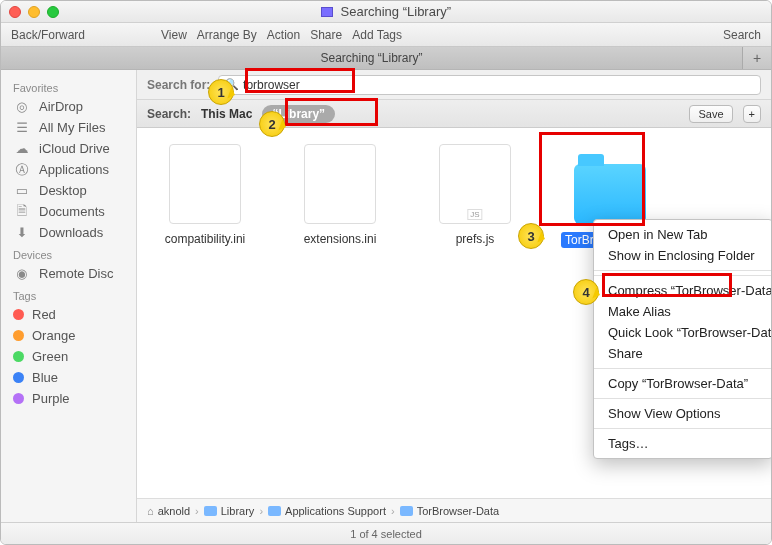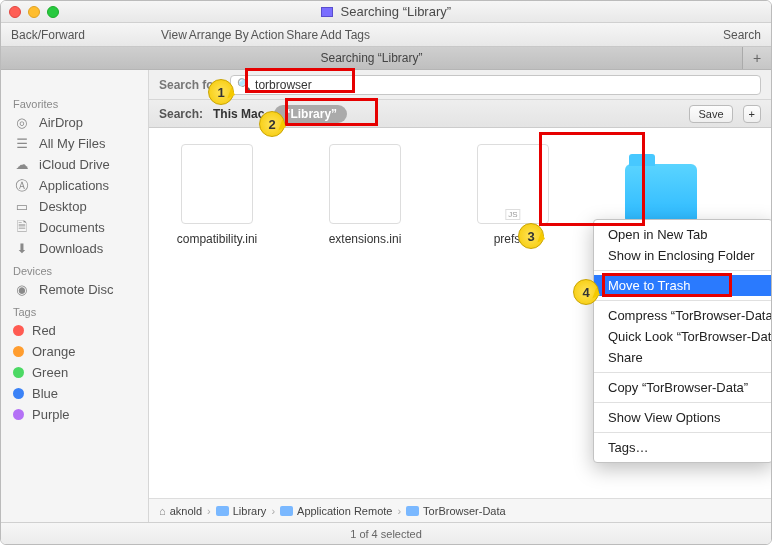--- a/index.html
+++ b/index.html
@@ -9,50 +9,50 @@
 .traffic { position: absolute; left: 8px; top: 5px; display: flex; gap: 7px; }
 .traffic span { width: 12px; height: 12px; border-radius: 50%; display: block; }
 .tl-close { background: #ff5f56; border: 1px solid #e14640; }
 .tl-min { background: #ffbd2e; border: 1px solid #dfa123; }
 .tl-max { background: #27c93f; border: 1px solid #1dad2b; }
 .titlebar-title { text-align: center; line-height: 22px; font-size: 13px; color: #4a4a4a; }
 .titlebar-title .ticon { display: inline-block; width: 12px; height: 10px; background: #7a6eff; border: 1px solid #5a4ecf; vertical-align: -1px; margin-right: 4px; }
 
 .toolbar { height: 24px; background: linear-gradient(#f6f6f6,#e8e8e8); border-bottom: 1px solid #c8c8c8; display: flex; align-items: center; padding: 0 10px; font-size: 12px; color: #555; }
 .toolbar .tb-left { flex: 0 0 150px; }
-.toolbar .tb-mid { display: flex; gap: 2px; }
+.toolbar .tb-mid { display: flex; gap: 10px; }
 .toolbar .tb-right { margin-left: auto; }
 
 .tabbar { height: 23px; background: #d8d8d8; border-bottom: 1px solid #b5b5b5; display: flex; }
 .tabbar .tab { flex: 1; background: linear-gradient(#cfcfcf,#bfbfbf); border-right: 1px solid #aaa; text-align: center; line-height: 23px; font-size: 12px; color: #444; }
 .tabbar .plus { width: 28px; background: linear-gradient(#d6d6d6,#c6c6c6); text-align: center; line-height: 23px; color: #666; font-size: 14px; }
 
 .body { display: flex; height: calc(100% - 22px - 24px - 23px - 22px); }
 
-.sidebar { width: 148px; background: #f5f5f5; border-right: 1px solid #d6d6d6; overflow: hidden; padding: 22px 0; }
+.sidebar { width: 136px; background: #f5f5f5; border-right: 1px solid #d6d6d6; overflow: hidden; padding: 6px 0; }
 .sb-head { font-size: 11px; color: #8a8a8a; padding: 6px 12px 2px; }
 .sb-item { display: flex; align-items: center; gap: 8px; padding: 3px 12px; color: #555; font-size: 13px; }
 .sb-ico { width: 18px; height: 14px; display: flex; align-items: center; justify-content: center; color: #8a8a8a; }
 .tag-dot { width: 11px; height: 11px; border-radius: 50%; }
 
 .main { flex: 1; display: flex; flex-direction: column; background: #fff; }
 .searchfor { height: 30px; background: #f0f0f0; border-bottom: 1px solid #d6d6d6; display: flex; align-items: center; padding: 0 10px; gap: 8px; }
 .searchfor-label { color: #777; font-size: 12px; font-weight: 600; }
 .searchfield { flex: 1; height: 20px; border: 1px solid #c6c6c6; border-radius: 4px; background: #fff; display: flex; align-items: center; padding: 0 6px; font-size: 12px; color: #333; }
 .searchfield .mag { color: #999; margin-right: 4px; font-size: 11px; }
 
 .scopebar { height: 28px; background: linear-gradient(#eee,#e4e4e4); border-bottom: 1px solid #ccc; display: flex; align-items: center; padding: 0 10px; gap: 10px; font-size: 12px; }
 .scopebar .sl { font-weight: 600; color: #555; }
 .scope-mac { color: #333; font-weight: 600; }
 .scope-lib { background: #aaa; color: #fff; padding: 2px 10px; border-radius: 10px; font-weight: 600; }
 .scopebar .spacer { flex: 1; }
 .savebtn, .plusbtn { border: 1px solid #bbb; border-radius: 4px; background: linear-gradient(#fdfdfd,#efefef); height: 18px; padding: 0 8px; font-size: 11px; display: flex; align-items: center; }
 .plusbtn { padding: 0 5px; }
 
-.files { flex: 1; padding: 16px 18px; display: flex; gap: 48px; align-items: flex-start; }
+.files { flex: 1; padding: 16px 18px; display: flex; gap: 35px; align-items: flex-start; }
 .file { width: 100px; text-align: center; font-size: 12px; color: #333; }
 .file .thumb { width: 72px; height: 80px; margin: 0 auto 8px; background: #fff; border: 1px solid #ddd; border-radius: 4px; position: relative; }
 .file .thumb.doc::after { content: "JS"; position: absolute; bottom: 3px; left: 50%; transform: translateX(-50%); font-size: 8px; color: #999; border: 1px solid #ddd; padding: 0 2px; }
 .file .thumb.fold { background: linear-gradient(#5ad4ff,#2bb8ff); border: none; border-radius: 6px; height: 60px; margin-top: 20px; position: relative; }
 .file .thumb.fold::before { content: ""; position: absolute; top: -10px; left: 4px; width: 26px; height: 12px; background: #47c8ff; border-radius: 3px 3px 0 0; }
 .file .selname { background: #2a7afe; color: #fff; padding: 1px 4px; border-radius: 3px; display: inline-block; }
 
 .pathbar { height: 24px; border-top: 1px solid #ddd; background: #f6f6f6; display: flex; align-items: center; padding: 0 10px; font-size: 11px; color: #444; gap: 5px; }
 .pathbar .crumb { display: flex; align-items: center; gap: 4px; }
 .pathbar .sep { color: #aaa; }
@@ -208,42 +208,42 @@
           <span>aknold</span>
         </span>
       <span class="sep">›</span>
       <span class="crumb">
           <span class="fico"></span>
           <span>Library</span>
         </span>
       <span class="sep">›</span>
       <span class="crumb">
           <span class="fico"></span>
-          <span>Application Remote</span>
+          <span>Applications Support</span>
         </span>
       <span class="sep">›</span>
       <span class="crumb">
           <span class="fico"></span>
           <span>TorBrowser-Data</span>
         </span>
     </div>
   </div>
 </div>
 
 <div class="statusbar">
   <span>1 of 4 selected</span>
 </div>
 
 <div class="ctx" id="ctx">
     <div class="mi">Open in New Tab</div>
     <div class="mi">Show in Enclosing Folder</div>
     <hr>
-    <div class="mi sel">Move to Trash</div>
     <hr>
     <div class="mi">Compress “TorBrowser-Data”</div>
+    <div class="mi">Make Alias</div>
     <div class="mi">Quick Look “TorBrowser-Data”</div>
     <div class="mi">Share</div>
     <hr>
     <div class="mi">Copy “TorBrowser-Data”</div>
     <hr>
     <div class="mi">Show View Options</div>
     <hr>
     <div class="mi">Tags…</div>
   </div>
 

